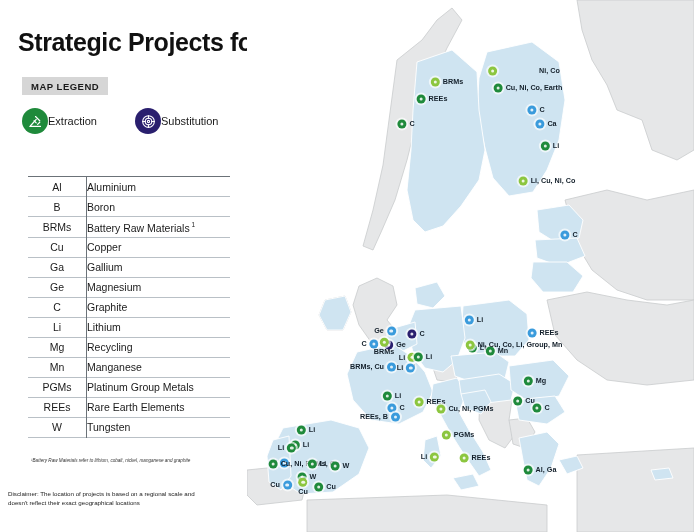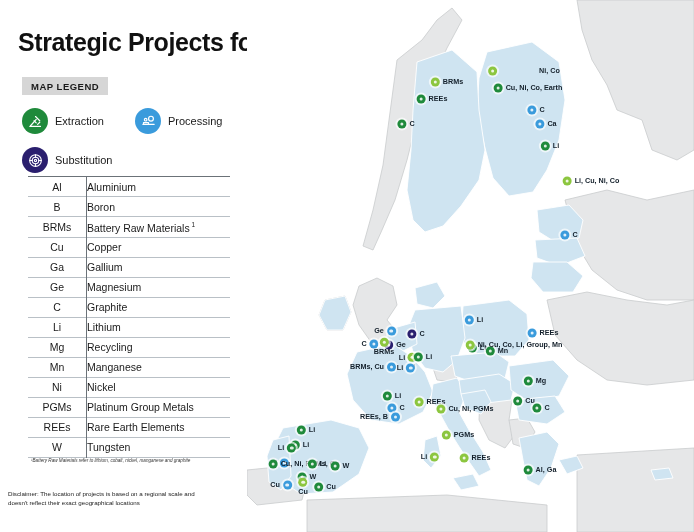--- a/index.html
+++ b/index.html
@@ -23,21 +23,21 @@
   .legend-panel{position:absolute;left:22px;top:76px;width:222px;}
   .legend-badge{
     display:inline-block;background:#d6d6d6;color:#1a1a1a;
     font-size:9.5px;font-weight:bold;letter-spacing:.5px;
     padding:4px 9px 3px 9px;
   }
   .legend-grid{
     margin-top:13px;display:grid;grid-template-columns:1fr 1fr;
     row-gap:13px;column-gap:4px;align-items:center;
   }
-  .legend-item{display:flex;align-items:center;gap:7px;}
+  .legend-item{display:flex;align-items:center;}
   .legend-circle{
     width:26px;height:26px;border-radius:50%;
     display:flex;align-items:center;justify-content:center;
     flex:0 0 auto;
   }
   .legend-circle svg{width:17px;height:17px;display:block;}
   .legend-label{font-size:11px;color:#1a1a1a;}
 
   
   .abbr-table{
@@ -102,31 +102,20 @@
             <path d="M4 19h15"></path>
               <path d="M5 18l8-9"></path>
               <path d="M12 5l6 6"></path>
               <path d="M10 11l3 3"></path>
               <path d="M15 16l3-3"></path>
           </svg>
         </span>
         <span class="legend-label">Extraction</span>
       </div>
 
-      <div class="legend-item">
-        <span class="legend-circle" style="background:#3a9bdc">
-          <svg viewBox="0 0 24 24" fill="none" stroke="#fff" stroke-width="1.7" stroke-linecap="round" stroke-linejoin="round">
-            <circle cx="15.5" cy="8" r="3.4"></circle>
-              <circle cx="8" cy="9.5" r="1.8"></circle>
-            <path d="M4 16h16"></path>
-              <path d="M5 16v-2.5h7V16"></path>
-          </svg>
-        </span>
-        <span class="legend-label">Processing</span>
-      </div>
 
 
       <div class="legend-item">
         <span class="legend-circle" style="background:#2a1f6e">
           <svg viewBox="0 0 24 24" fill="none" stroke="#fff" stroke-width="1.6" stroke-linecap="round" stroke-linejoin="round">
             <circle cx="12" cy="12" r="8.2"></circle>
               <circle cx="12" cy="12" r="4.6"></circle>
               <circle cx="12" cy="12" r="1.6"></circle>
             <path d="M12 3.8v3.6M12 16.6v3.6M3.8 12h3.6M16.6 12h3.6"></path>
           </svg>
@@ -173,24 +162,20 @@
         </tr>
         <tr>
           <td class="abbr-sym">Mg</td>
           <td class="abbr-name">Recycling</td>
         </tr>
         <tr>
           <td class="abbr-sym">Mn</td>
           <td class="abbr-name">Manganese</td>
         </tr>
         <tr>
-          <td class="abbr-sym">Ni</td>
-          <td class="abbr-name">Nickel</td>
-        </tr>
-        <tr>
           <td class="abbr-sym">PGMs</td>
           <td class="abbr-name">Platinum Group Metals</td>
         </tr>
         <tr>
           <td class="abbr-sym">REEs</td>
           <td class="abbr-name">Rare Earth Elements</td>
         </tr>
         <tr>
           <td class="abbr-sym">W</td>
           <td class="abbr-name">Tungsten</td>
@@ -297,21 +282,21 @@
           <span class="mlabel">Ca</span>
         </div>
         <div class="marker" style="left: 159px; top: 124px;">
           <span class="dot" style="background: rgb(31, 138, 59);"></span>
           <span class="mlabel">C</span>
         </div>
         <div class="marker" style="left: 303px; top: 146px;">
           <span class="dot" style="background: rgb(31, 138, 59);"></span>
           <span class="mlabel">Li</span>
         </div>
-        <div class="marker" style="left: 300px; top: 181px; margin-left: 44px;">
+        <div class="marker" style="left: 300px; top: 181px;">
           <span class="dot" style="background: rgb(140, 198, 63);"></span>
           <span class="mlabel">Li, Cu, Ni, Co</span>
         </div>
         <div class="marker" style="left: 322px; top: 235px;">
           <span class="dot" style="background: rgb(58, 155, 220);"></span>
           <span class="mlabel">C</span>
         </div>
         <div class="marker lbl-left" style="left: 138px; top: 331px;">
           <span class="dot" style="background: rgb(58, 155, 220);"></span>
           <span class="mlabel">Ge</span>

